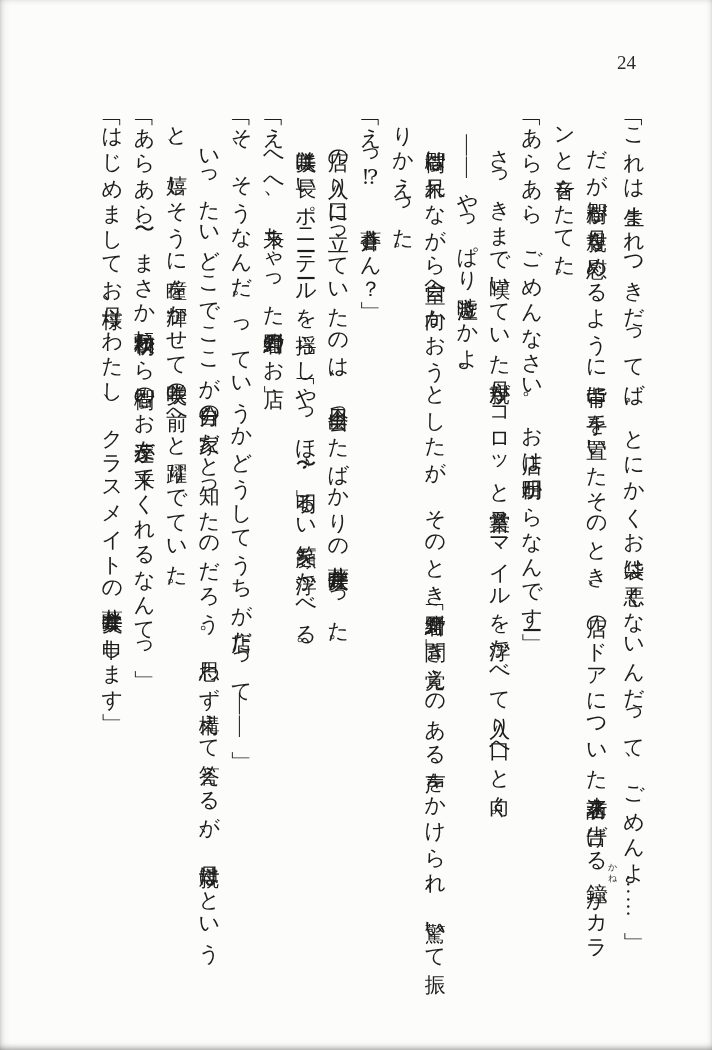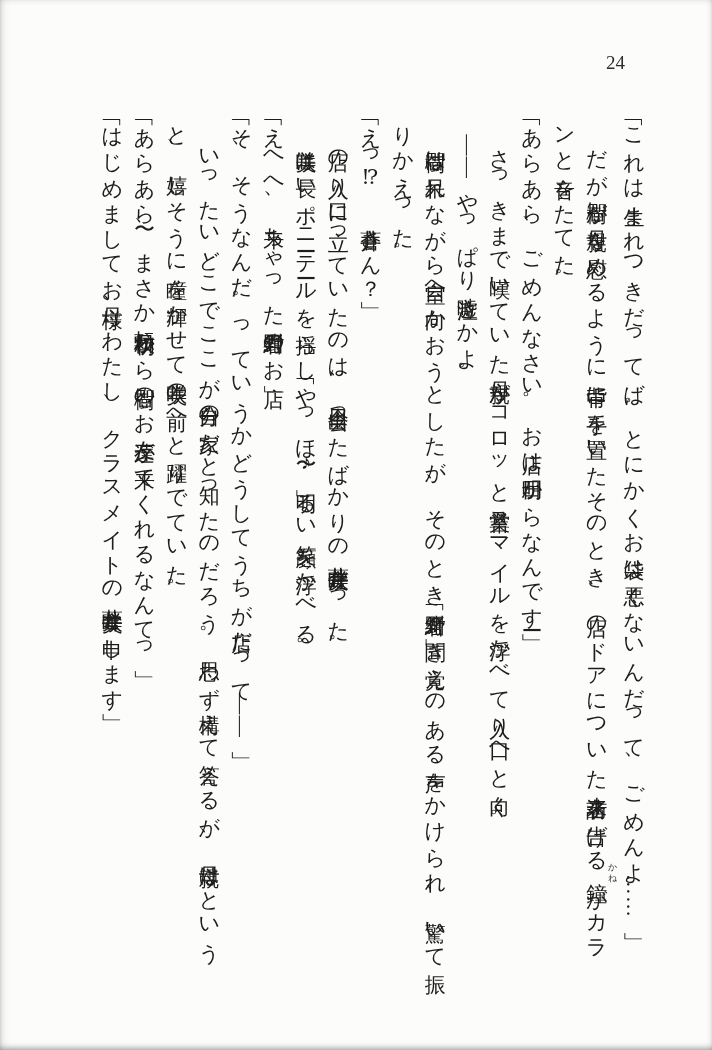--- a/index.html
+++ b/index.html
@@ -19,21 +19,21 @@
       inset 0 -5px 7px -4px rgba(60,60,60,0.55),
       inset 6px 0 12px -9px rgba(60,60,60,0.45),
       inset -4px 0 9px -7px rgba(60,60,60,0.30),
       inset 0 4px 8px -7px rgba(60,60,60,0.25);
   }
   .page-number {
     position: absolute;
     top: 52px;
     left: 606px;
     width: 30px;
-    text-align: left;
+    text-align: right;
     font-size: 19px;
     color: #2b2b2b;
   }
   .text-block {
     position: absolute;
     top: 112px;
     right: 62px;
     height: 858px;
     writing-mode: vertical-rl;
     text-orientation: mixed;

